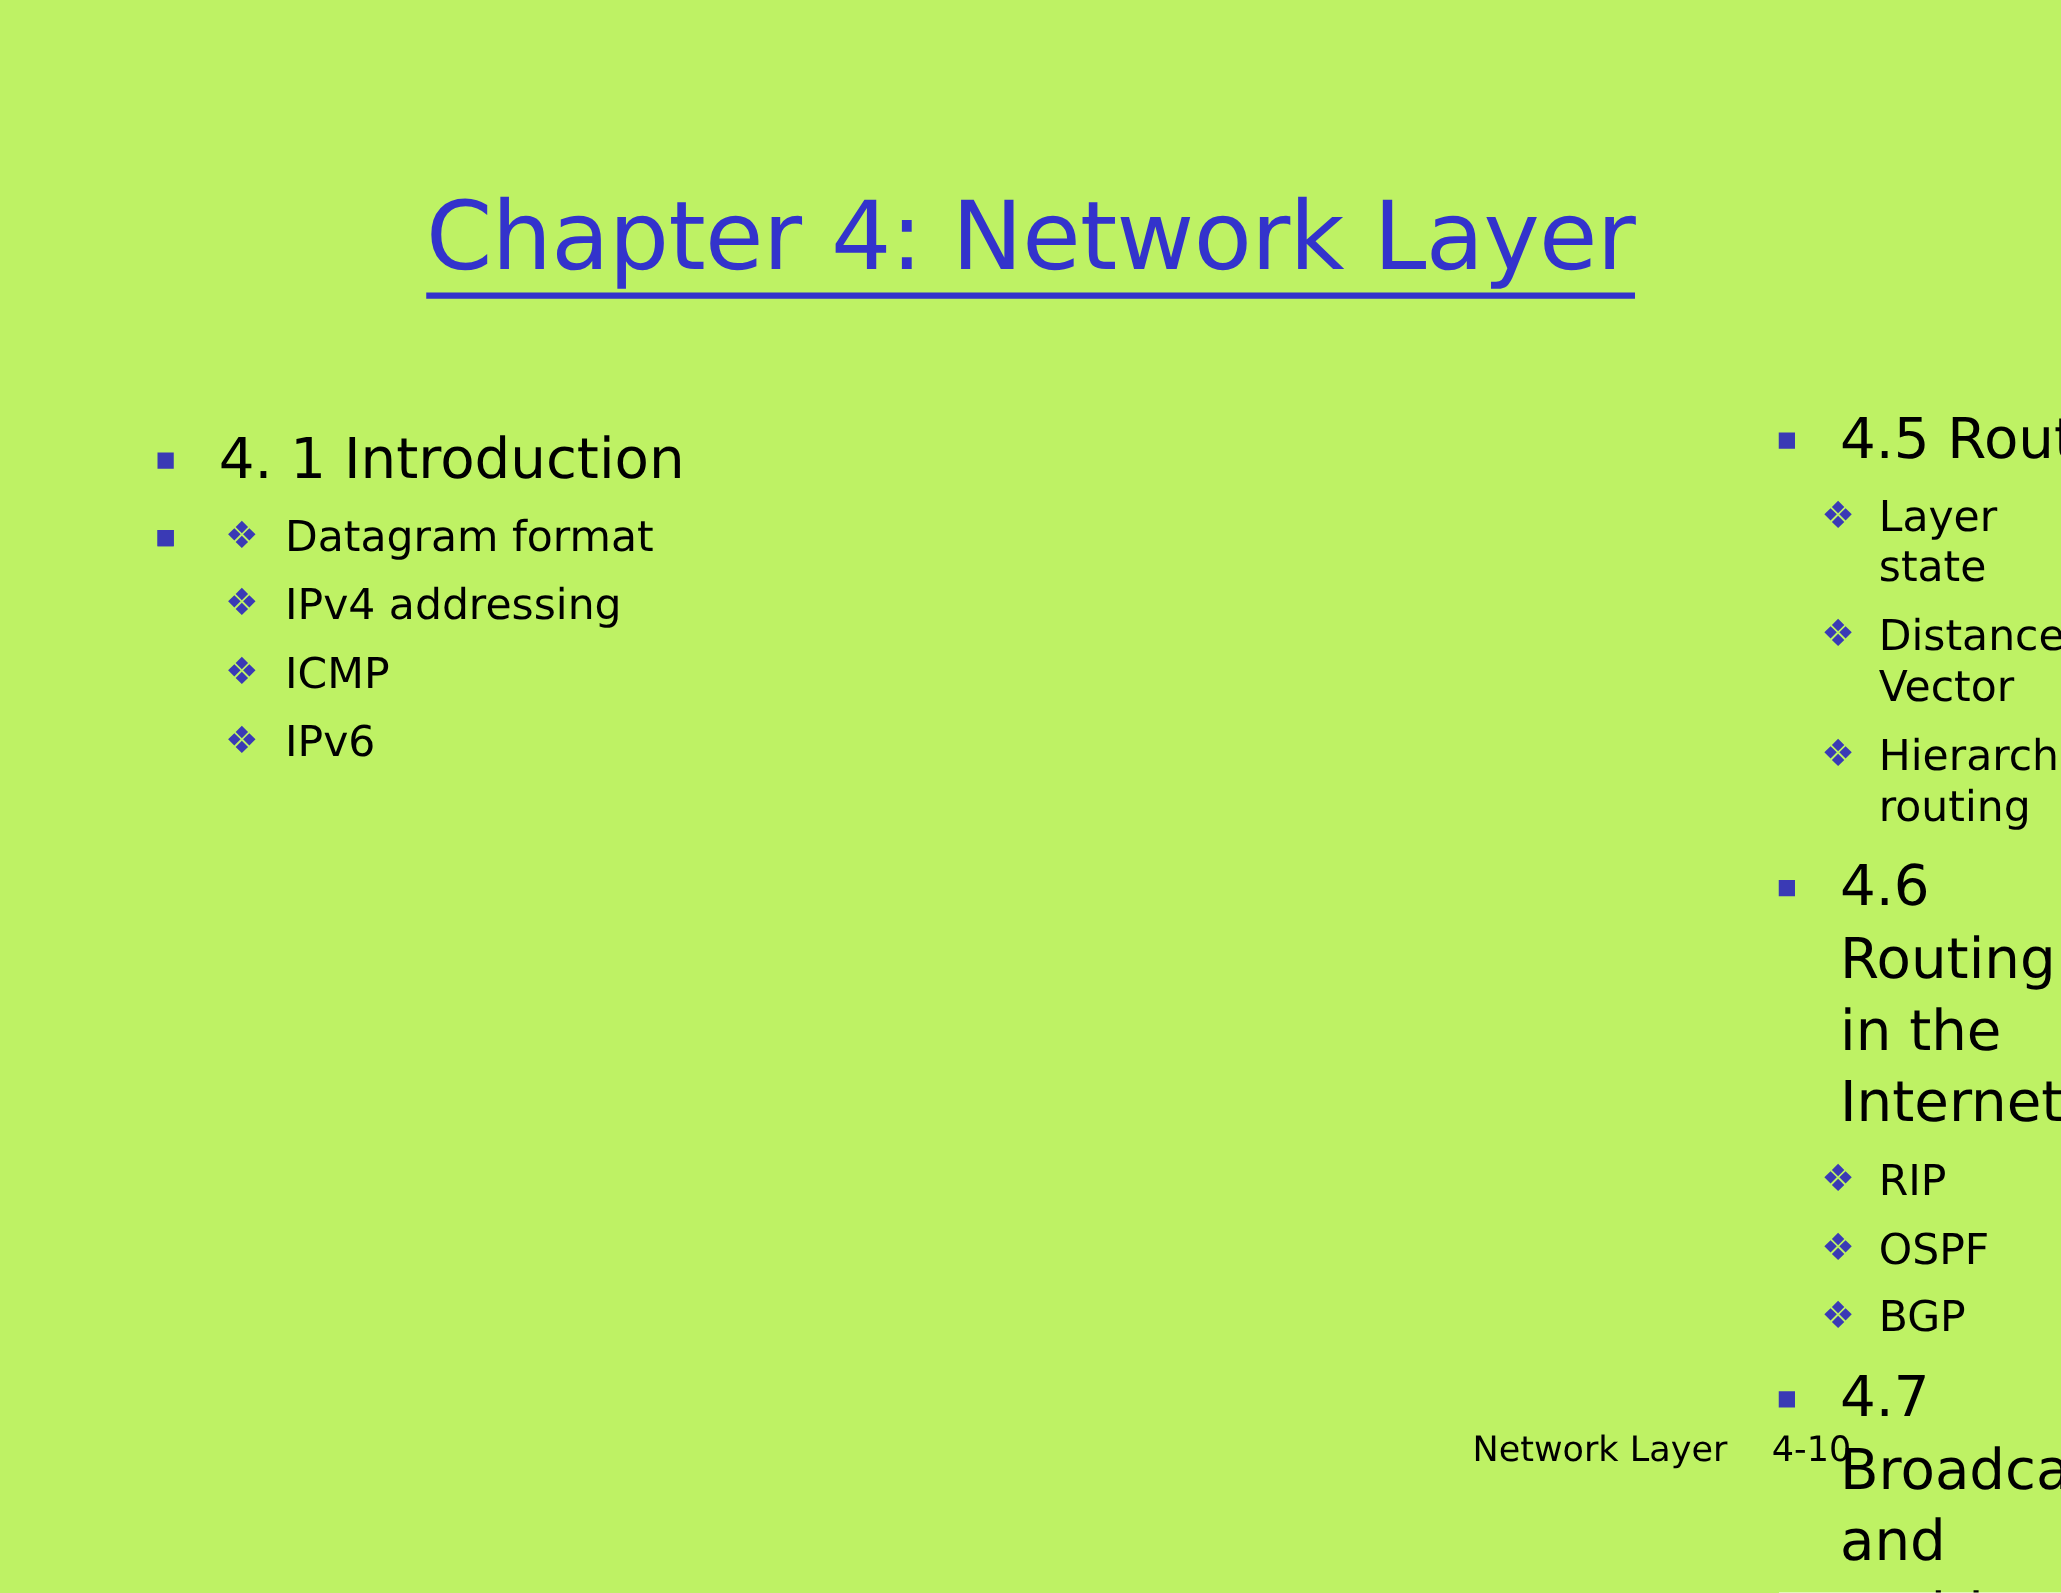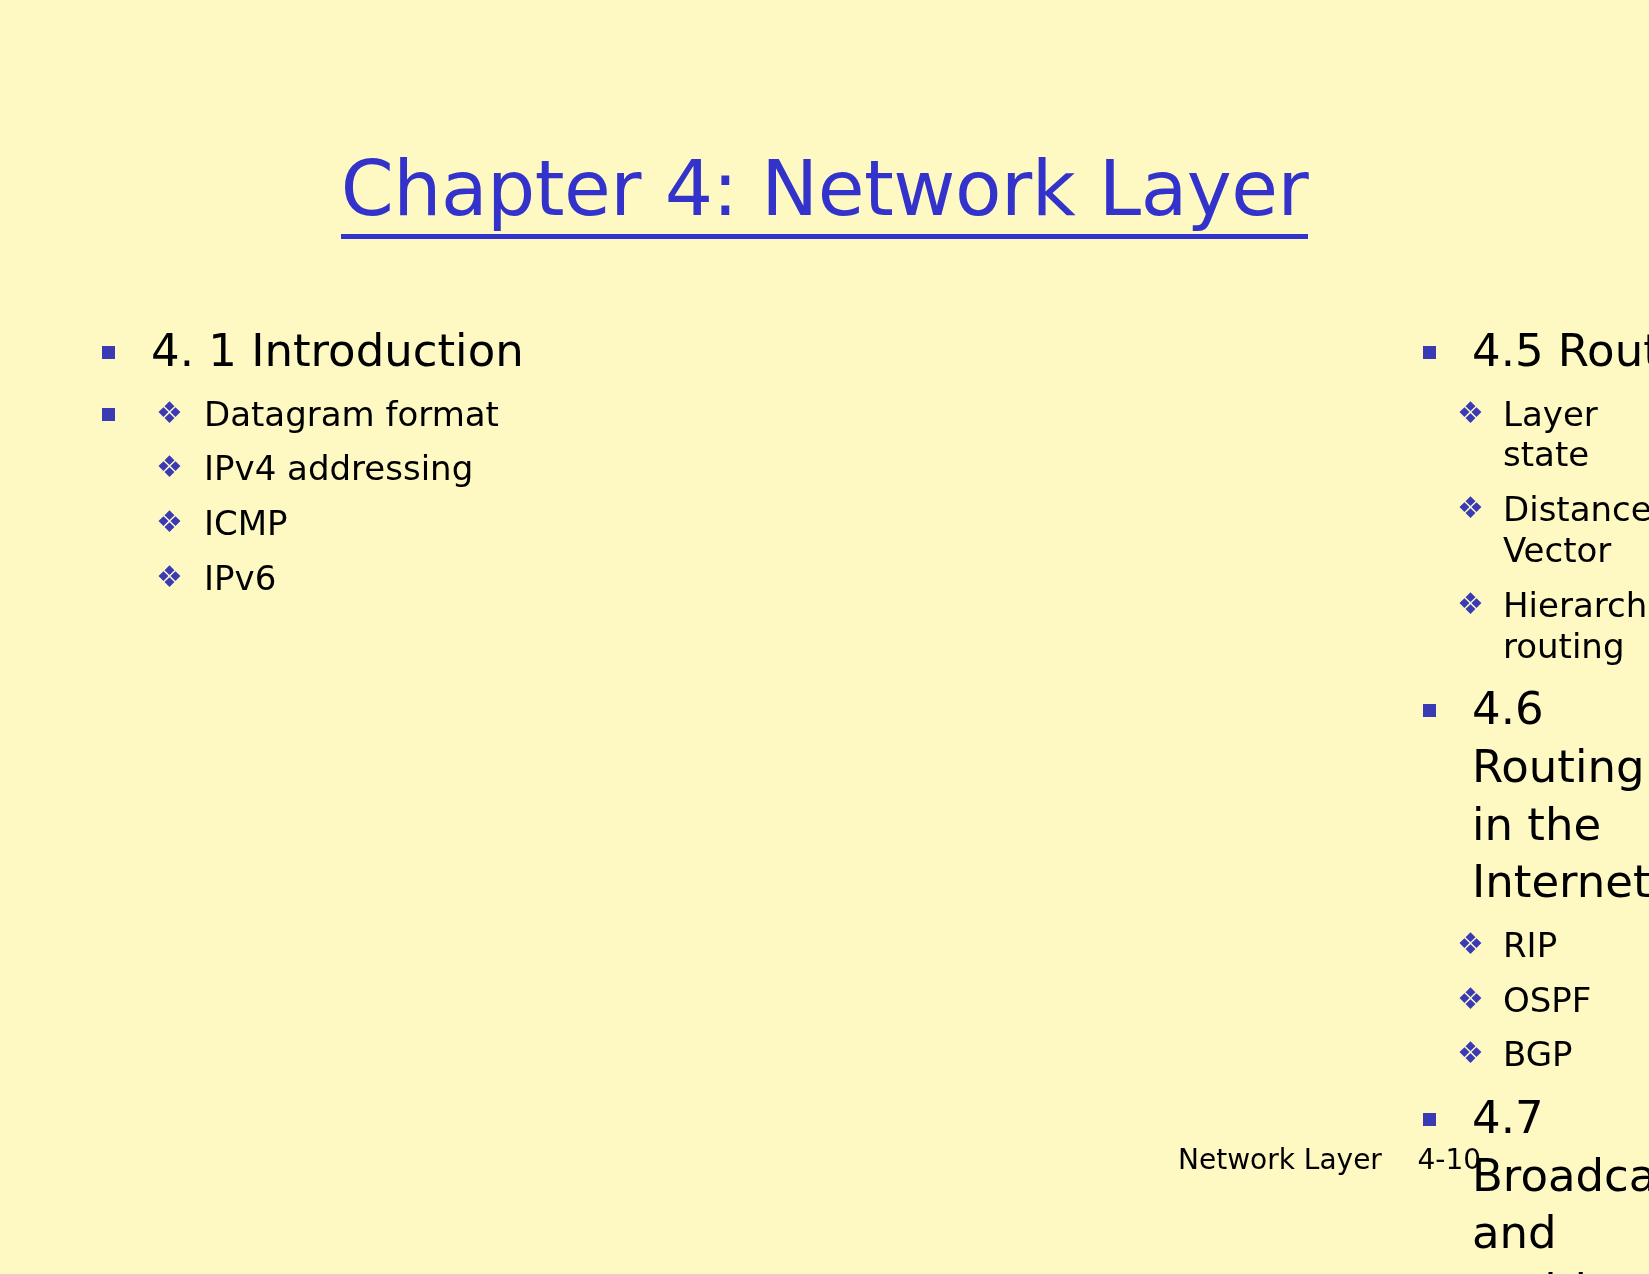--- a/index.html
+++ b/index.html
@@ -11,21 +11,21 @@
     width: 1649px;
     height: 1274px;
     position: relative;
     font-family: "DejaVu Sans", sans-serif;
     overflow: hidden;
   }
 
   .slide {
     position: absolute;
     inset: 0;
-    background: #fef9c3;
+    background: #bef264;
   }
 
   
   .slide-title {
     position: absolute;
     top: 148px;
     left: 0;
     width: 1649px;
     text-align: center;
     color: #3333cc;
@@ -48,22 +48,23 @@
     left: 0;
     width: 1649px;
     height: 700px;
     display: flex;
   }
   .col {
     position: relative;
   }
   .col-left {
     width: 790px;
-    padding-left: 94px;
+    padding-left: 118px;
     box-sizing: border-box;
+    margin-top: 16px;
   }
   .col-right {
     width: 859px;
     padding-left: 625px;
     box-sizing: border-box;
   }
 
   
   .l1 {
     position: relative;

